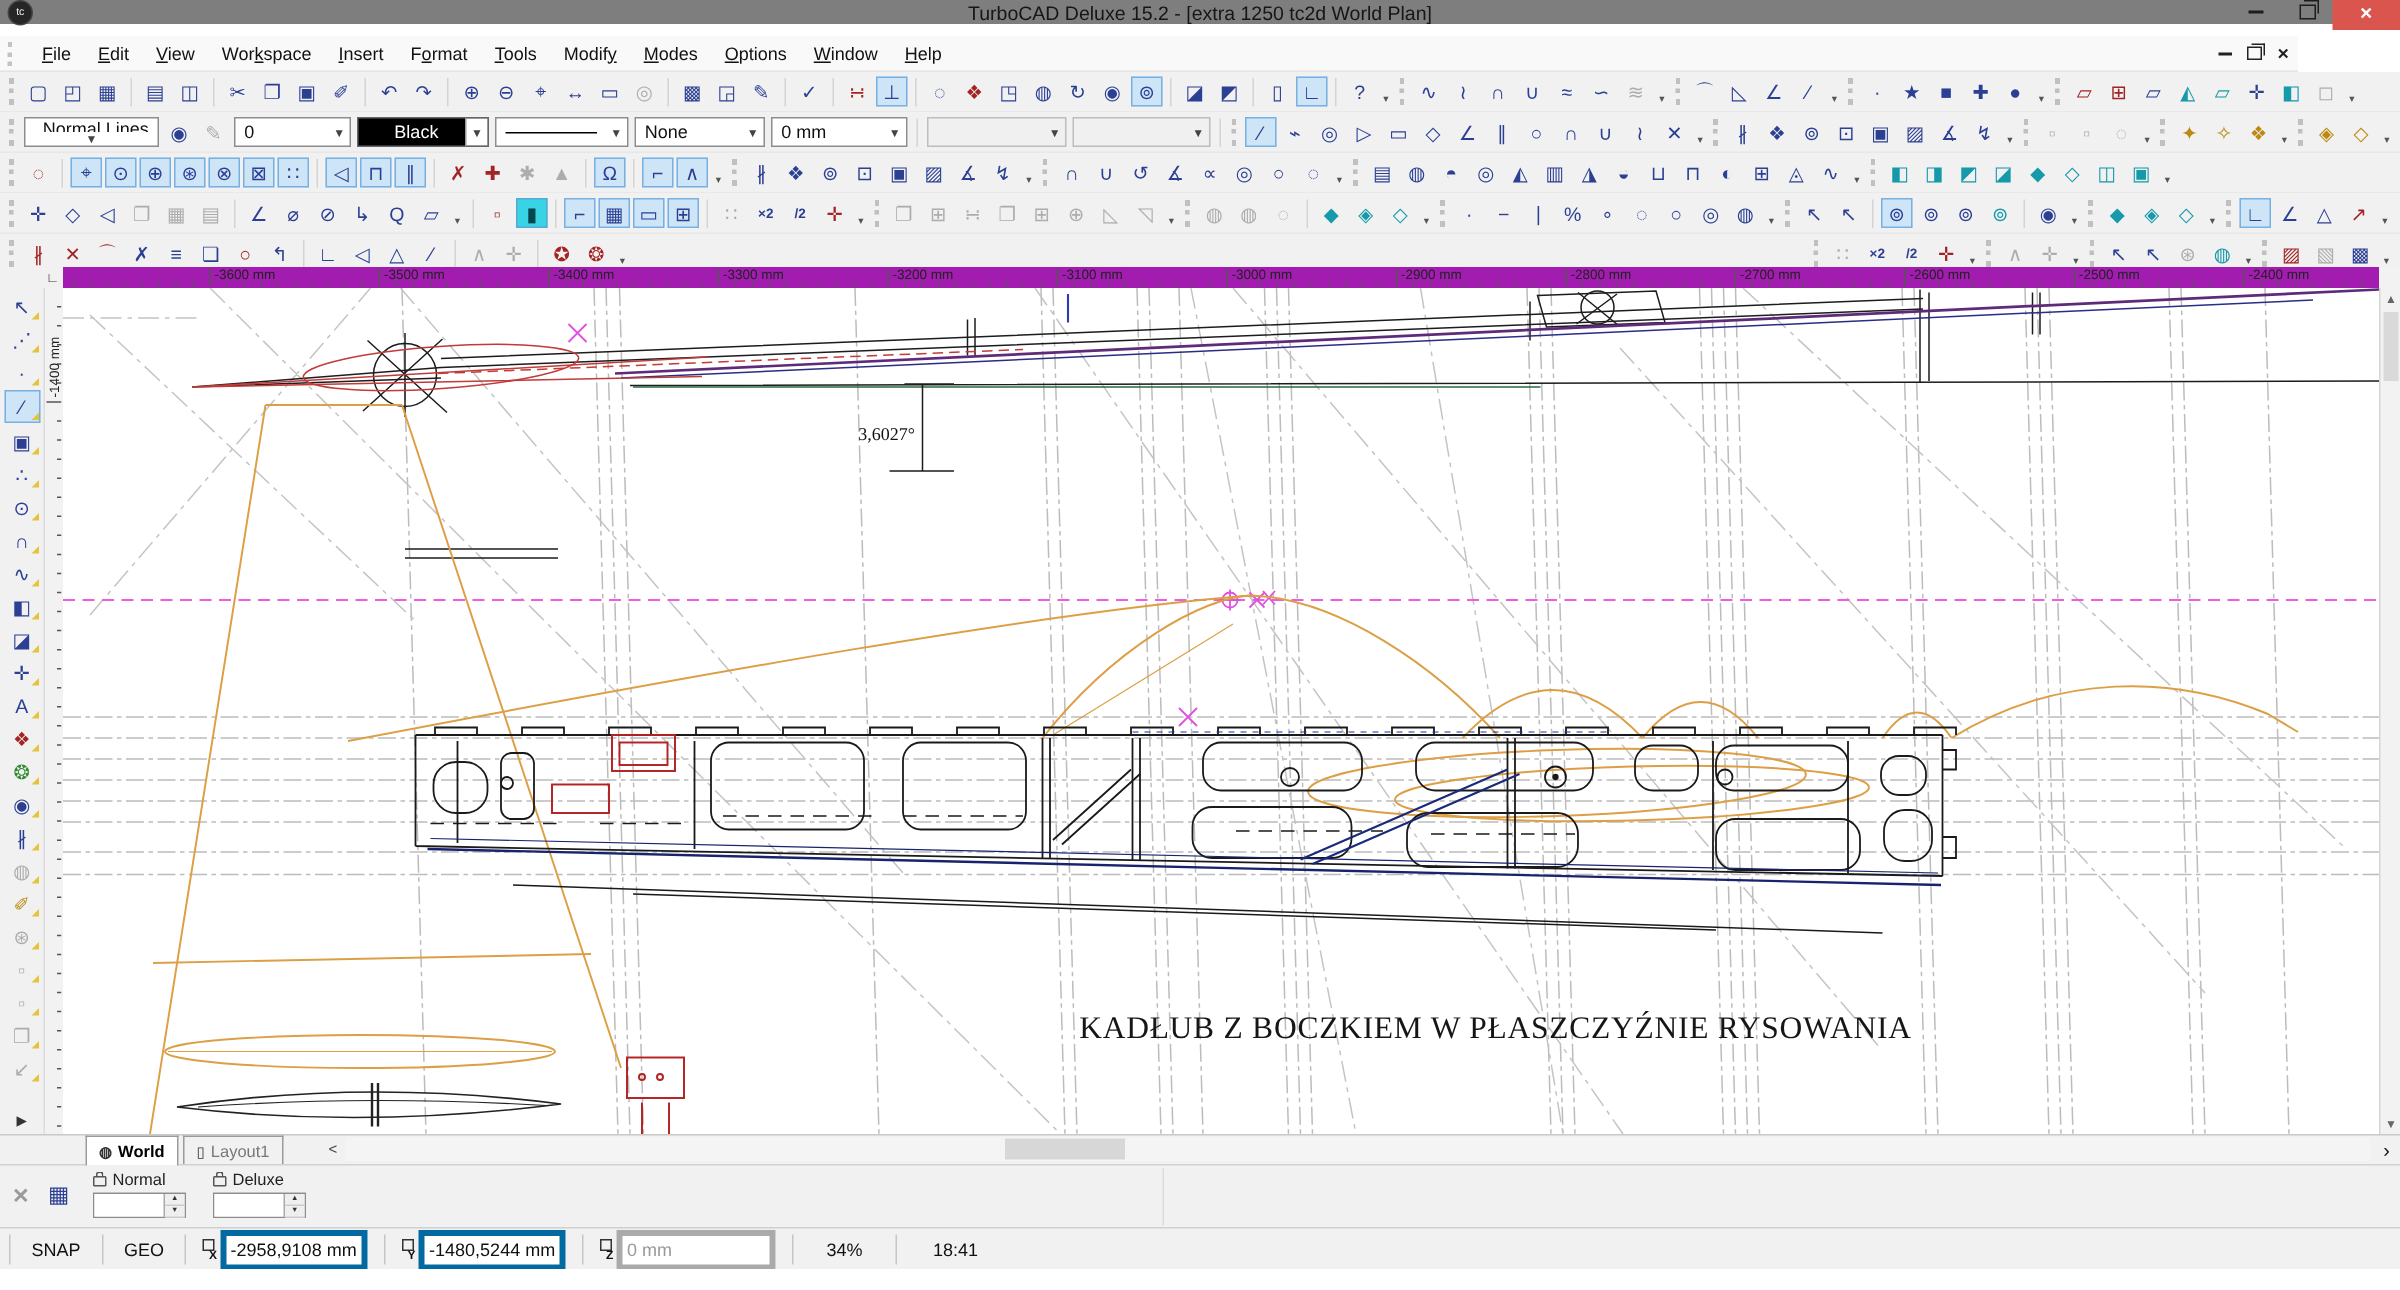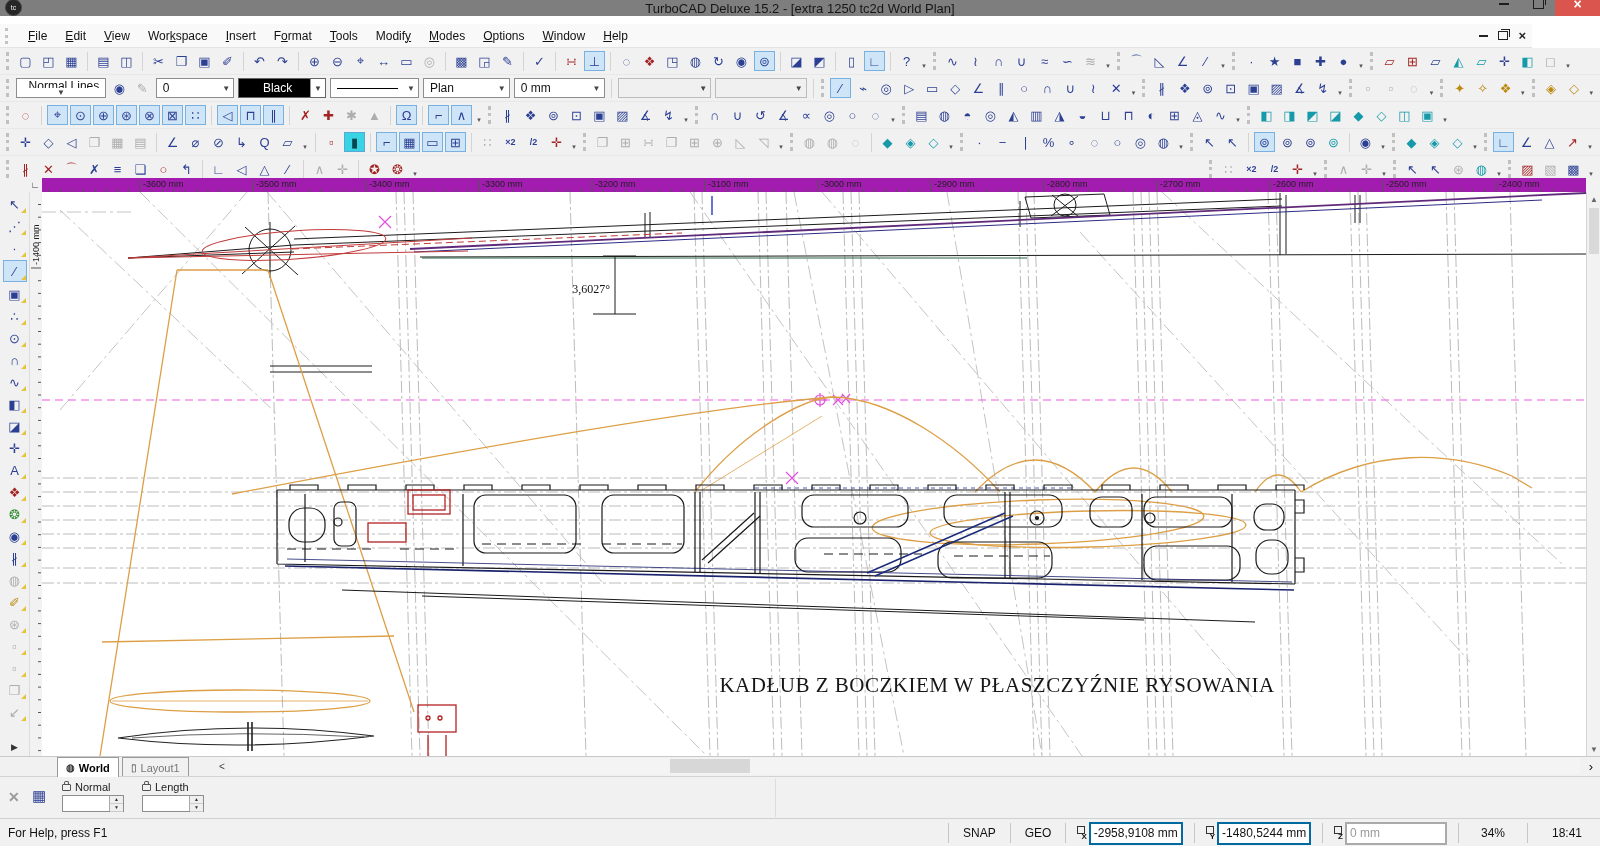--- a/index.html
+++ b/index.html
@@ -1,18 +1,18 @@
 <!DOCTYPE html>
 <html><head>
 <meta charset="utf-8">
 <style>
   html,body{margin:0;padding:0;width:1600px;height:860px;overflow:hidden;
     font-family:"Liberation Sans",sans-serif;background:#fff;-webkit-user-select:none;user-select:none}
   
-  .titlebar{position:absolute;left:0;top:0;width:1600px;height:16px;background:#7e7e7e;display:flex;align-items:flex-end}
+  .titlebar{position:absolute;left:0;top:0;width:1600px;height:16px;background:#7e7e7e;display:flex;align-items:center}
   .tb-logo{width:15px;height:15px;border-radius:50%;background:#262626;color:#eee;font-size:7px;display:flex;align-items:center;justify-content:center;margin-left:5px;border:1px solid #444}
   .tb-title{position:absolute;left:50%;transform:translateX(-50%);font-size:13px;color:#161616;white-space:nowrap}
   .winbtns{margin-left:auto;display:flex;height:24px}
   .wbtn{width:34px;height:24px;display:flex;align-items:center;justify-content:center;color:#1c1c1c}
   .wbtn .bar{width:10px;height:2px;background:#1c1c1c}
   .wbtn .rst{width:9px;height:8px;border:1px solid #1c1c1c;position:relative;background:#7e7e7e}
   .wbtn .rst::before{content:"";position:absolute;left:2px;top:-4px;width:9px;height:8px;border:1px solid #1c1c1c;border-bottom:none;border-left:none}
   .wbtn.close{width:45px;background:#d9554d;color:#fff;font-size:14px;font-weight:bold}
   
   .menubar{position:absolute;left:0;top:24px;width:1532px;height:23px;background:#f9f9f9;border-bottom:1px solid #e3e3e3;display:flex;align-items:center;font-size:12px;color:#111}
@@ -88,21 +88,21 @@
   .spin span{flex:1;font-size:5px;line-height:7px;text-align:center;background:#efefef;border-bottom:1px solid #ccc;color:#333}
   .insp-sep{position:absolute;left:775px;top:2px;width:1px;height:38px;background:#dcdcdc}
   
   .statusbar{position:absolute;left:0;top:818px;width:1600px;height:28px;background:#f1f1f1;border-top:1px solid #d0d0d0;display:flex;align-items:center;font-size:12px;color:#111}
   .st-help{padding-left:8px;flex:1}
   .st-sep{width:1px;height:20px;background:#c6c6c6;margin:0 6px}
   .st-cell{padding:0 8px;white-space:nowrap}
   .axico{display:inline-flex;flex-direction:column;align-items:flex-start;margin-right:2px;line-height:6px}
   .axico i{width:6px;height:6px;border:1px solid #333;display:block;margin-left:0}
   .axico b{font-size:8px;font-weight:bold;margin-left:4px}
-  .st-input{display:inline-flex;align-items:center;border:2px solid #0369a1;background:#fff;height:19px;width:84px;overflow:hidden;padding:0 3px;font-size:12px;white-space:nowrap}
+  .st-input{display:inline-flex;align-items:center;border:4px solid #0369a1;background:#fff;height:19px;width:84px;overflow:hidden;padding:0 3px;font-size:12px;white-space:nowrap}
   .st-input.z{color:#999;border-color:#aaa;width:92px}
   .coordcell{display:flex;align-items:center;padding:0 5px}
   .bottomstrip{position:absolute;left:0;top:846px;width:1600px;height:14px;background:#fff}
 </style>
 </head>
 <body>
 
 <div class="titlebar">
   <div class="tb-logo">tc</div>
   <div class="tb-title">TurboCAD Deluxe 15.2 - [extra 1250 tc2d World Plan]</div>
@@ -241,21 +241,21 @@
       </div>
       <div class="combo black" style="width: 92px;">
         <span class="ctext">Black</span>
         <span class="carrow">▼</span>
       </div>
       <div class="combo" style="width: 93px;">
         <span class="lineglyph"></span>
         <span class="carrow">▼</span>
       </div>
       <div class="combo" style="width: 91px;">
-        <span class="ctext">Plan</span>
+        <span class="ctext">None</span>
         <span class="carrow">▼</span>
       </div>
       <div class="combo" style="width: 95px;">
         <span class="ctext">0 mm</span>
         <span class="carrow">▼</span>
       </div>
       <span class="tb-sep"></span>
       <div class="combo disabled" style="width: 98px;">
         <span class="ctext"></span>
         <span class="carrow">▼</span>
@@ -947,35 +947,34 @@
       <input value="" style="">
       <span class="spin">
           <span>▲</span>
           <span>▼</span>
         </span>
     </div>
   </div>
   <div class="fieldblock" style="left:142px">
     <div class="lbl">
         <span class="lock"></span>
-      <span>Length</span>
+      <span>Deluxe</span>
       </div>
     <div class="ifield">
       <input value="" style="">
       <span class="spin">
           <span>▲</span>
           <span>▼</span>
         </span>
     </div>
   </div>
   <div class="insp-sep"></div>
 </div>
 
 <div class="statusbar">
-  <span class="st-help">For Help, press F1</span>
   <span class="st-sep"></span>
   <span class="st-cell">SNAP</span>
   <span class="st-sep"></span>
   <span class="st-cell">GEO</span>
   <span class="st-sep"></span>
   <span class="coordcell">
     <span class="axico">
         <i></i>
         <b>X</b>
       </span>

